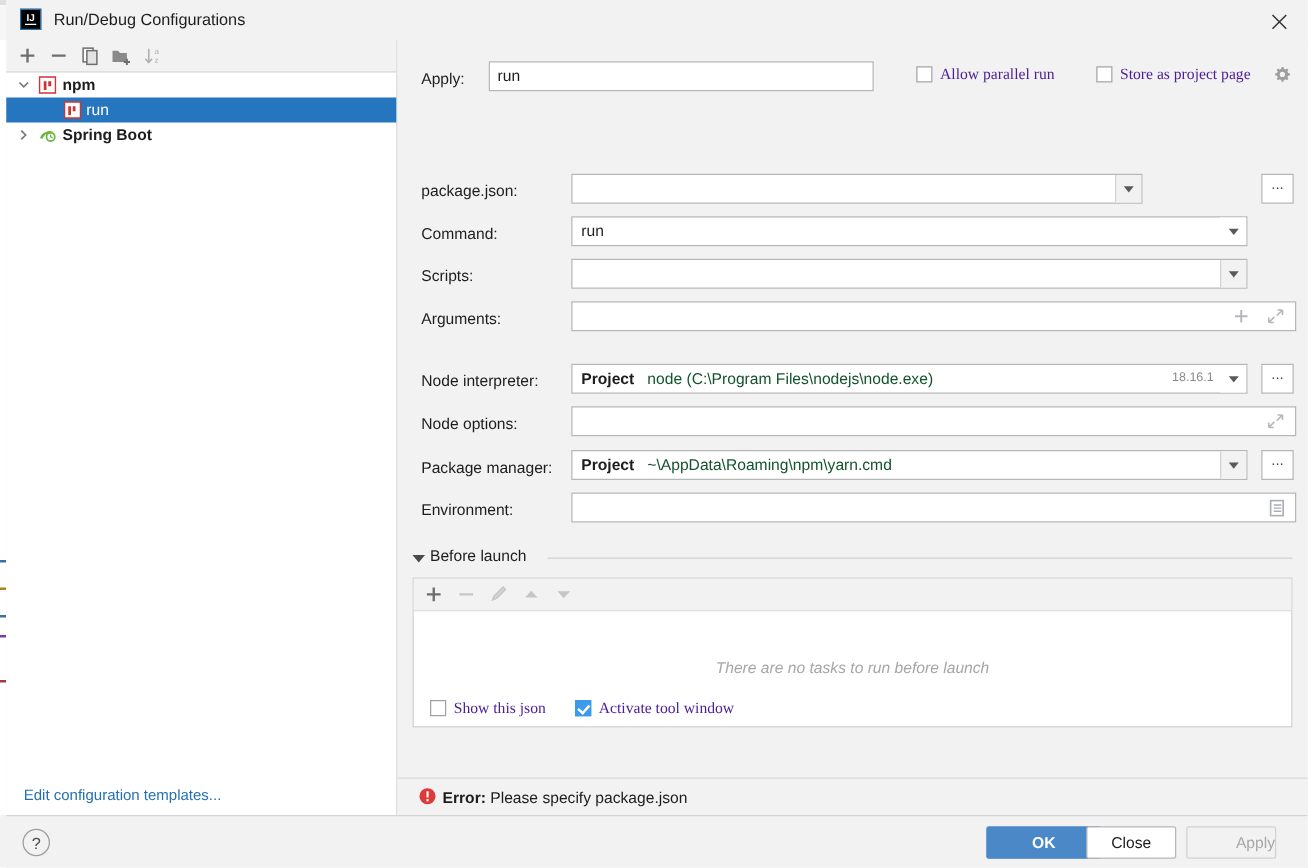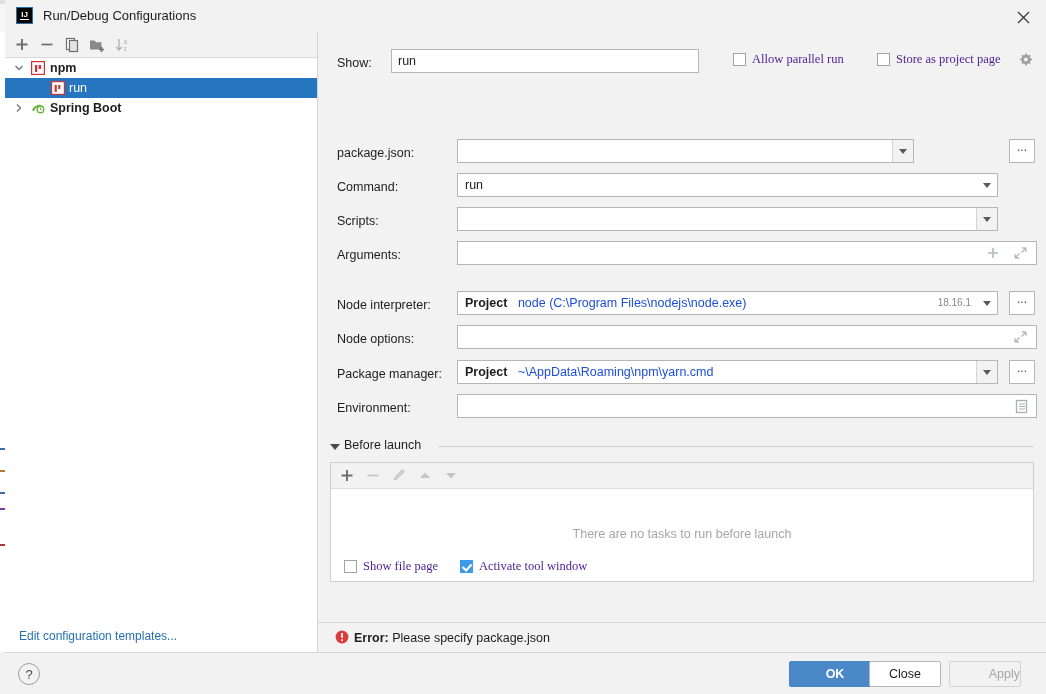--- a/index.html
+++ b/index.html
@@ -212,21 +212,21 @@
     border-top: 5px solid #5a5a5a;
   }
   .combo .ctext {
     position: absolute;
     left: 7px; top: 0;
     height: 22px; line-height: 22px;
     font-size: 12.5px;
     white-space: nowrap;
   }
   .proj { font-weight: bold; color: #1d1d1d; }
-  .dim  { color: #1d4ed8; }
+  .dim  { color: #14532d; }
   .ver  {
     position: absolute;
     right: 26px; top: 0;
     height: 22px; line-height: 22px;
     font-size: 10px;
     color: #8a8a8a;
   }
 
   
   .browse {
@@ -286,20 +286,21 @@
     position: absolute; left: 108px; top: 8px; right: 0; height: 1px;
     background: #d0d0d0;
   }
   #bl-box {
     position: absolute;
     left: 12px; top: 430px;
     width: 704px; height: 120px;
     border: 1px solid #cfcfcf;
     background: #ffffff;
     box-sizing: border-box;
+    font-style: italic;
   }
   #bl-toolbar {
     position: absolute; left: 0; top: 0;
     width: 702px; height: 25px;
     background: #f2f2f2;
     border-bottom: 1px solid #dedede;
   }
   .bl-btn {
     position: absolute; top: 2px;
     width: 24px; height: 21px;
@@ -491,21 +492,21 @@
         </span>
         <span class="tree-label bold" style="left:45px;">Spring Boot</span>
       </div>
     </div>
 
     <div id="edit-templates">Edit configuration templates...</div>
   </div>
 
   <div id="right-panel">
 
-    <div class="lbl" style="left:19px; top:23px;">Show:</div>
+    <div class="lbl" style="left:19px; top:23px;">Apply:</div>
     <div class="tf" style="left:73px; top:17px; width:308px;">
       <span class="val">run</span>
     </div>
 
     <div class="cb-wrap" style="left:415px; top:21px;">
       <span class="cbox"></span>
       <span class="cb-label">Allow parallel run</span>
     </div>
 
     <div class="cb-wrap" style="left:559px; top:21px;">
@@ -639,21 +640,21 @@
           <svg width="24" height="21" viewBox="0 0 24 21">
             <path d="M7 8 L12 13.5 L17 8 Z" fill="#c6c6c6"></path>
           </svg>
         </div>
       </div>
       <div id="bl-empty">There are no tasks to run before launch</div>
     </div>
 
     <div class="cb-wrap" style="left:26px; top:528px;">
       <span class="cbox"></span>
-      <span class="cb-label">Show file page</span>
+      <span class="cb-label">Show this json</span>
     </div>
     <div class="cb-wrap" style="left:142px; top:528px;">
       <span class="cbox checked"></span>
       <span class="cb-label">Activate tool window</span>
     </div>
   </div>
 
   <div id="error-strip">
     <span id="err-icon">
       <svg width="14" height="14" viewBox="0 0 14 14">

